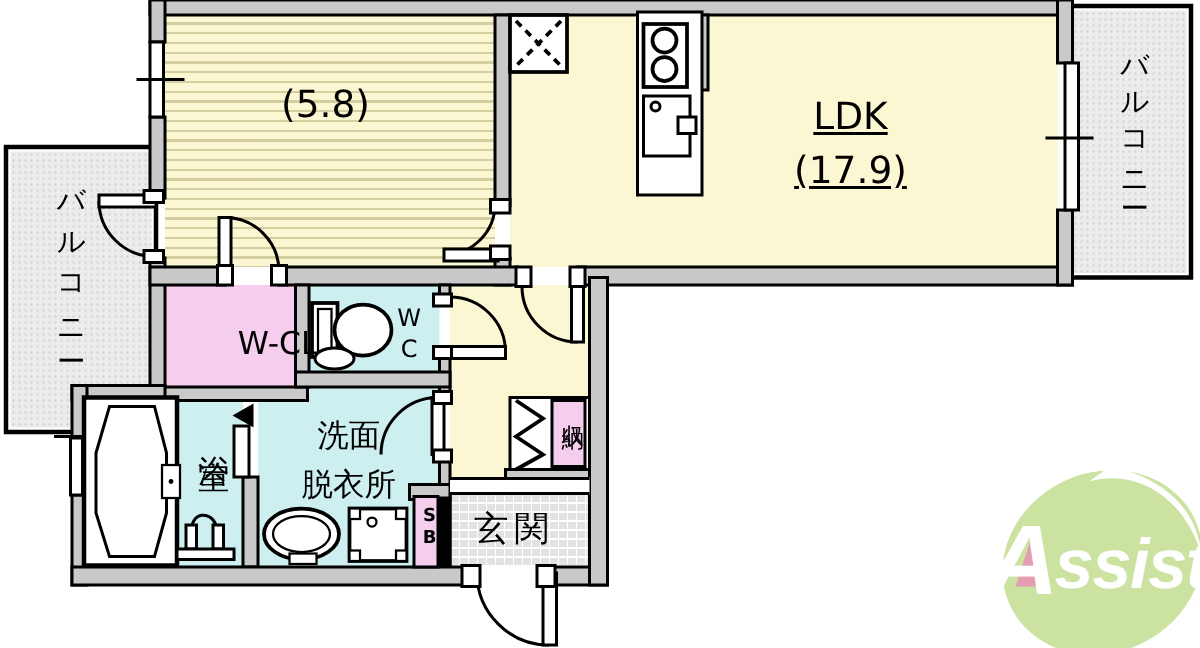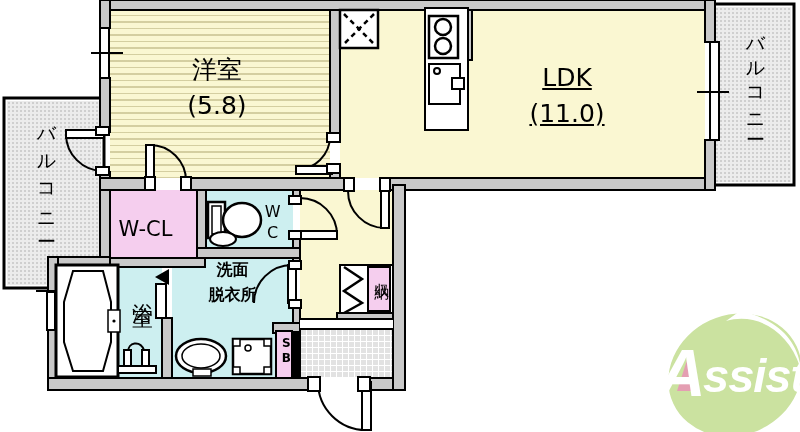--- a/index.html
+++ b/index.html
@@ -195,40 +195,40 @@
     <g>
       <ellipse cx="735" cy="375" rx="68" ry="60" fill="#CBE2A0" transform="rotate(-25 735 375)"></ellipse>
       <path d="M 726 321 C 758 312 790 332 801 370 C 798 338 774 318 740 311 Z" fill="#ffffff"></path>
       <polygon points="677,391 688,357 699,391" fill="#E49EB2"></polygon>
       <text x="658" y="396" font-size="66" font-style="italic" font-weight="bold" fill="#ffffff" font-family="Liberation Sans, sans-serif">A</text>
       <text x="703" y="392" font-size="47" font-style="italic" font-weight="bold" fill="#ffffff" letter-spacing="-1" font-family="Liberation Sans, sans-serif">ssist</text>
     </g>
   </svg>
 
   <div class="lbl ctr" style="left:147px;top:52px;width:140px;font-size:25px;">
-    <div>洋室</div>
     <div>(5.8)</div>
   </div>
 
   <div class="lbl ctr" style="left:497px;top:60px;width:140px;font-size:25px;text-decoration:underline;">
     <div>LDK</div>
-    <div>(11.0)</div>
+    <div>(17.9)</div>
   </div>
 
   <div class="lbl v" style="left:33px;top:112px;font-size:19px;letter-spacing:8px;">バルコニー</div>
 
   <div class="lbl v" style="left:742px;top:22px;font-size:19px;letter-spacing:5px;">バルコニー</div>
 
-  <div class="lbl ctr" style="left:110px;top:214px;width:71px;font-size:21px;">W-CL</div>
+  <div class="lbl ctr" style="left:110px;top:214px;width:71px;font-size:21px;padding-left:40px;">W-CL</div>
 
   <div class="lbl vu" style="left:261px;top:202px;font-size:16px;letter-spacing:2px;">WC</div>
 
   <div class="lbl v" style="left:127px;top:286px;font-size:21px;letter-spacing:4px;">浴室</div>
 
-  <div class="lbl ctr pre" style="left:172px;top:258px;width:121px;font-size:16px;line-height:1.55;font-weight:bold;">洗面
+  <div class="lbl ctr pre" style="left:172px;top:274px;width:121px;font-size:21px;line-height:1.55;">洗面
 脱衣所</div>
 
+  <div class="lbl ctr" style="left:300px;top:337px;width:86px;font-size:23px;letter-spacing:4px;">玄関</div>
 
   <div class="lbl v" style="left:370px;top:271px;font-size:15px;letter-spacing:2px;">収納</div>
 
   <div class="lbl vu" style="left:277px;top:336px;font-size:12px;font-weight:bold;letter-spacing:1px;">SB</div>
 
 </div>
 
 </body></html>

